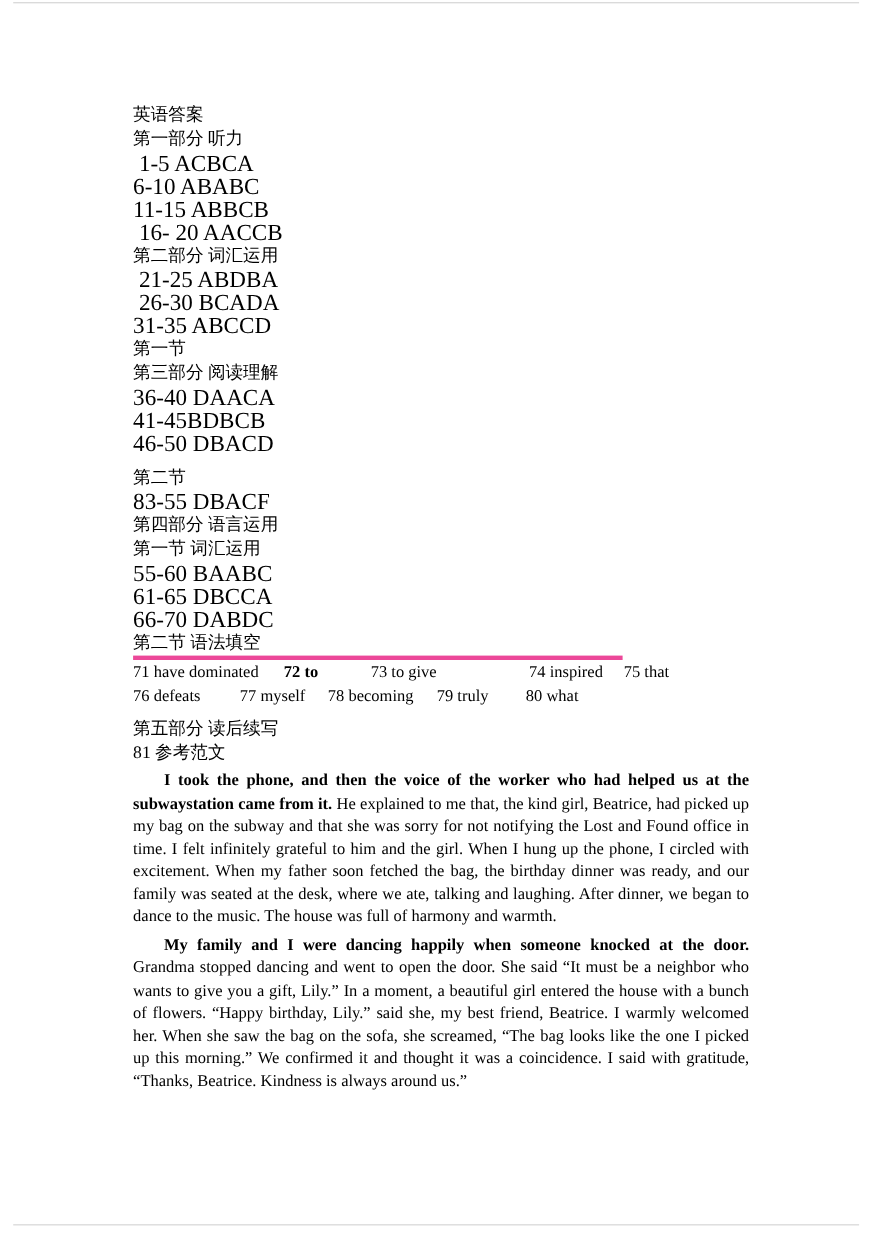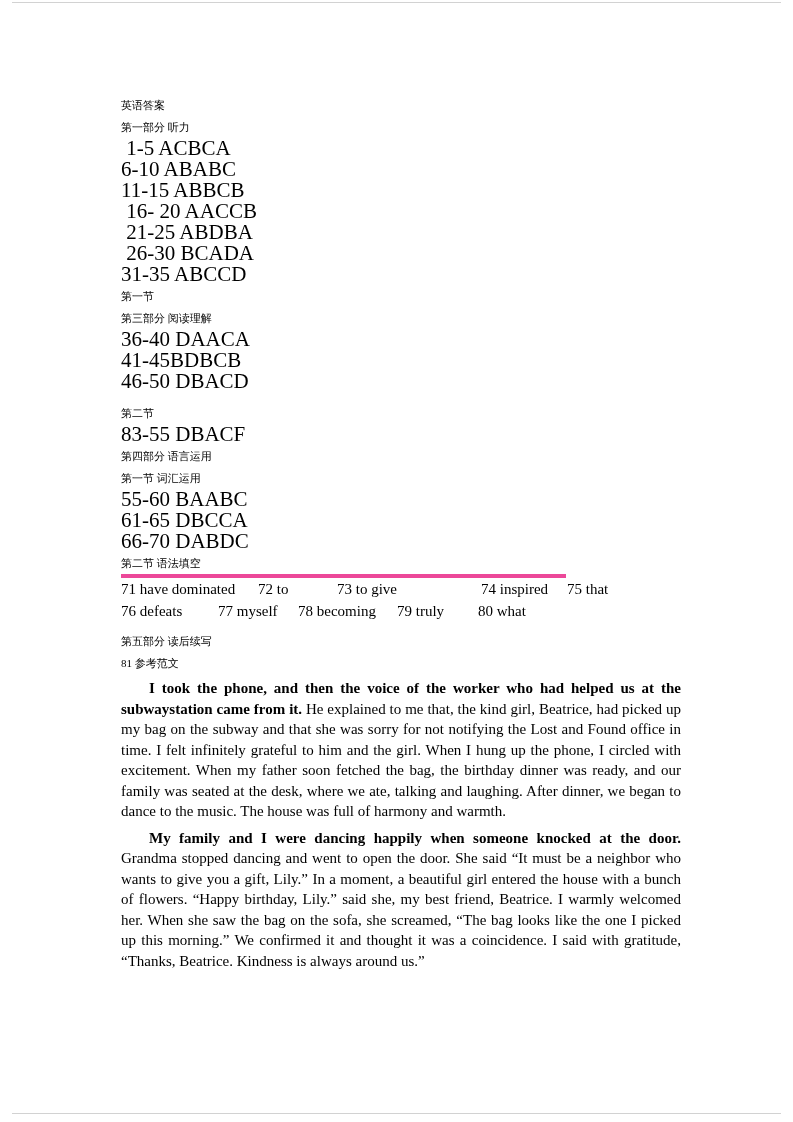--- a/index.html
+++ b/index.html
@@ -4,28 +4,28 @@
 <style>
   html,body{margin:0;padding:0;background:#ffffff;}
   .page{
     position:relative;width:793px;height:1122px;box-sizing:border-box;
     padding:94px 112px 0 121px;background:#ffffff;color:#000;
     font-family:"Liberation Serif", serif;overflow:hidden;
   }
   .edge{position:absolute;left:12px;right:12px;height:1px;background:#d2d2d2;}
   .edge-top{top:2px;}
   .edge-bottom{bottom:8px;}
-  .cn{font-size:11px;line-height:22px;font-weight:400;}
+  .cn{font-size:16px;line-height:22px;font-weight:400;}
   .ans{font-size:21px;line-height:21px;white-space:pre-wrap;}
   .mt10{margin-top:10px;}
   .mt8{margin-top:8px;}
   .grammar-heading-wrap{width:445px;border-bottom:4px solid #ec4899;}
   .grammar-row{display:flex;width:560px;font-size:15px;line-height:22px;}
   .grammar-row span{display:block;white-space:pre;}
-  .gw-a{width:137px;} .gw-b{width:79px;} .gw-c{width:100px;} .gw-d{width:86px;margin-left:44px;}
+  .gw-a{width:137px;} .gw-b{width:79px;font-weight:bold;} .gw-c{width:100px;} .gw-d{width:86px;margin-left:44px;}
   .gw-e{width:97px;}  .gw-f{width:80px;} .gw-g{width:99px;}  .gw-h{width:81px;}
   .essay p{
     margin:4px 0 0 0;width:560px;font-size:15px;line-height:20.5px;
     text-align:justify;text-indent:28px;
   }
   .essay p + p{margin-top:6px;}
   .essay b{font-weight:bold;}
 </style>
 </head>
 <body>
@@ -34,20 +34,21 @@
   <div class="edge edge-top"></div>
 
   <div class="cn">英语答案</div>
 
   <div class="cn">第一部分  听力</div>
   <div class="ans"> 1-5 ACBCA</div>
   <div class="ans">6-10 ABABC</div>
   <div class="ans">11-15 ABBCB</div>
   <div class="ans"> 16- 20 AACCB</div>
 
+  <div class="cn">第二部分  词汇运用</div>
   <div class="ans"> 21-25 ABDBA</div>
   <div class="ans"> 26-30 BCADA</div>
   <div class="ans">31-35 ABCCD</div>
 
   <div class="cn">第一节</div>
   <div class="cn">第三部分  阅读理解</div>
   <div class="ans">36-40 DAACA</div>
   <div class="ans">41-45BDBCB</div>
   <div class="ans">46-50 DBACD</div>
 

